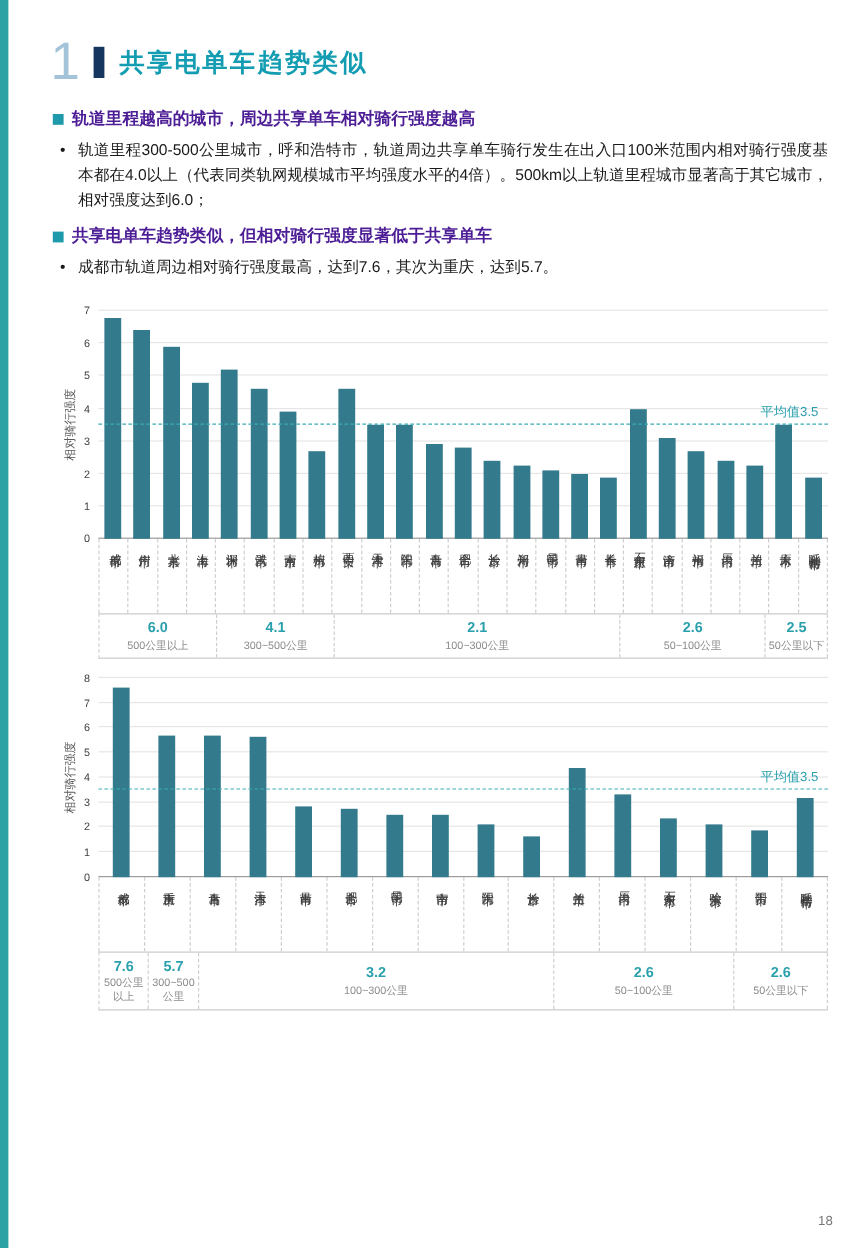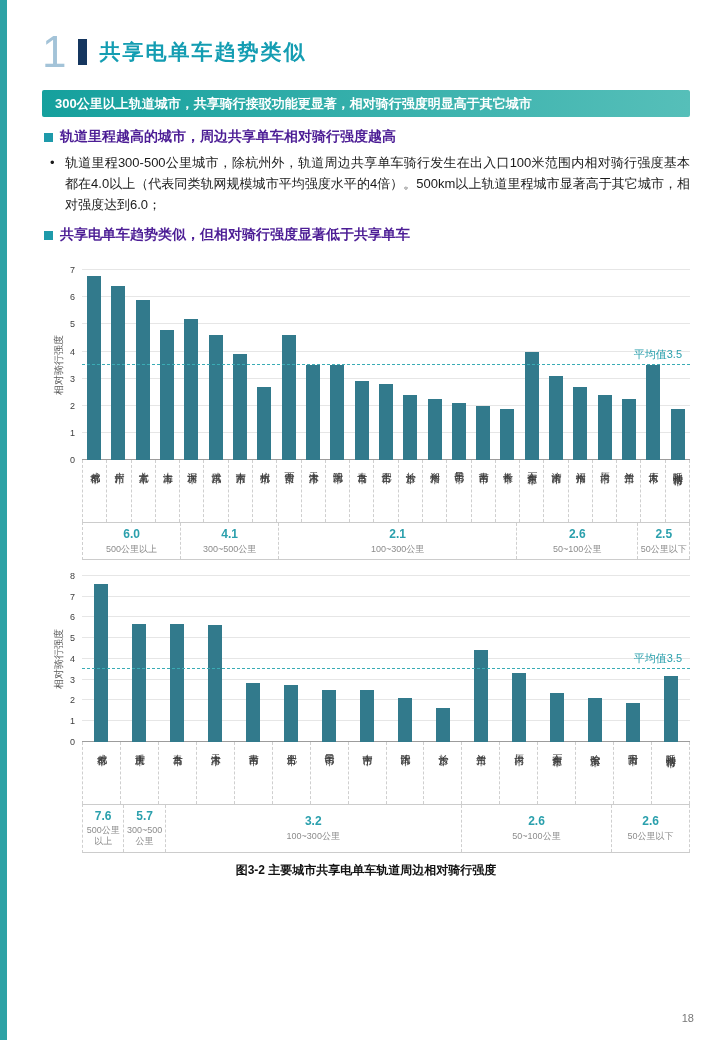--- a/index.html
+++ b/index.html
@@ -65,35 +65,35 @@
 <div class="left-strip"></div>
 
 <div class="content">
 
   <div class="header">
     <div class="big-num">1</div>
     <div class="title-bar"></div>
     <div class="page-title">共享电单车趋势类似</div>
   </div>
 
-  <div class="banner">300公里以上轨道城市，共享骑行接驳功能更显著，相对骑行强度明显高于其它城市</div>
 
   <div class="section-heading">
     <span class="sq"></span>
     <span>轨道里程越高的城市，周边共享单车相对骑行强度越高</span>
   </div>
   <ul class="bullets">
-    <li>轨道里程300-500公里城市，除杭州外，轨道周边共享单车骑行发生在出入口100米范围内相对骑行强度基本都在4.0以上（代表同类轨网规模城市平均强度水平的4倍）。500km以上轨道里程城市显著高于其它城市，相对强度达到6.0；</li>
+    <li>轨道里程300-500公里城市，呼和浩特市，轨道周边共享单车骑行发生在出入口100米范围内相对骑行强度基本都在4.0以上（代表同类轨网规模城市平均强度水平的4倍）。500km以上轨道里程城市显著高于其它城市，相对强度达到6.0；</li>
   </ul>
 
   <div class="section-heading">
     <span class="sq"></span>
     <span>共享电单车趋势类似，但相对骑行强度显著低于共享单车</span>
   </div>
   <ul class="bullets">
+    <li>成都市轨道周边相对骑行强度最高，达到7.6，其次为重庆，达到5.7。</li>
   </ul>
 
   <div class="chart">
     <div class="plot-row">
       <div class="yaxis">
         <div class="ylabel">相对骑行强度</div>
       <div class="ytick" style="bottom: 0%;">0</div>
           <div class="ytick" style="bottom: 14.2857%;">1</div>
           <div class="ytick" style="bottom: 28.5714%;">2</div>
           <div class="ytick" style="bottom: 42.8571%;">3</div>
@@ -436,18 +436,17 @@
         </div>
         <div class="group" style="flex: 4 1 0px;">
           <div class="gval">2.6</div>
           <div class="glabel">50~100公里</div>
         </div>
         <div class="group" style="flex: 2 1 0px;">
           <div class="gval">2.6</div>
           <div class="glabel">50公里以下</div>
         </div>
       </div>
-    <div class="caption">图3-2 主要城市共享电单车轨道周边相对骑行强度</div>
   </div>
 
 </div>
 
 <div class="page-num">18</div>
 
 </body></html>

